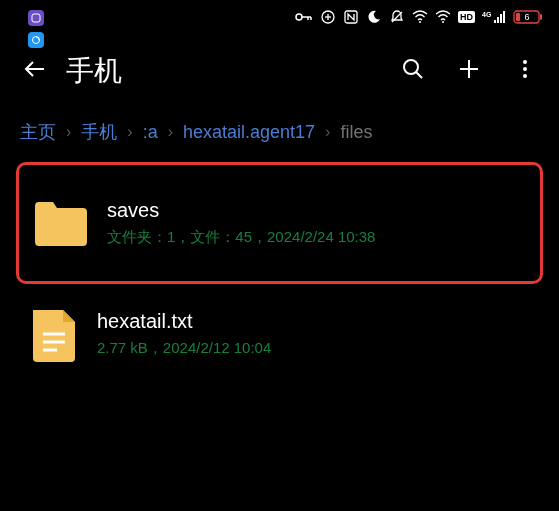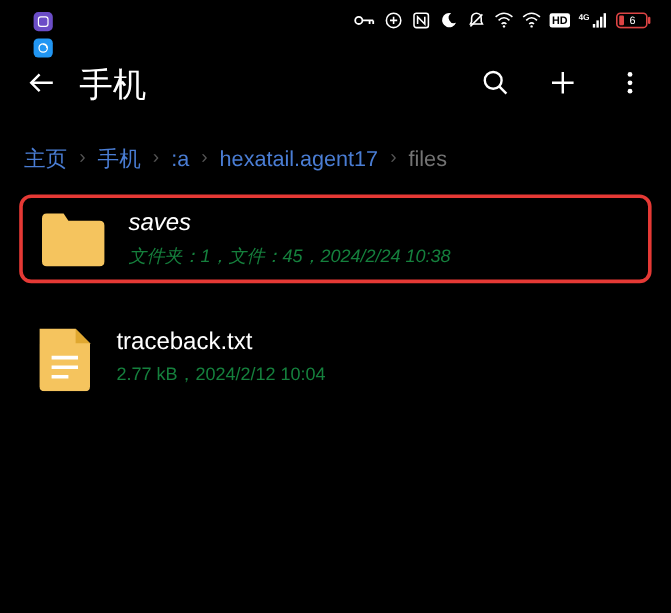--- a/index.html
+++ b/index.html
@@ -102,23 +102,22 @@
     }
     .file-item {
       display: flex;
       align-items: center;
       gap: 18px;
       padding: 14px 10px;
       border-radius: 10px;
     }
     .file-item.highlighted {
       border: 3px solid #e53935;
-      margin-bottom: 20px;
-      padding: 10px 14px;
-      font-style: italic;
+      margin-bottom: 8px;
+      padding: 34px 14px;
     }
     .folder-icon {
       width: 56px;
       height: 46px;
       flex-shrink: 0;
     }
     .doc-icon {
       width: 50px;
       height: 56px;
       flex-shrink: 0;
@@ -295,17 +294,17 @@
     <span class="doc-icon">
       <svg width="50" height="56" viewBox="0 0 50 56">
           <path d="M4 4 L34 4 L46 16 L46 52 Q46 56 42 56 L8 56 Q4 56 4 52 Z" fill="#f5c45e"></path>
           <path d="M34 4 L34 16 L46 16 Z" fill="#e0a830"></path>
           <line x1="14" y1="28" x2="36" y2="28" stroke="#fff" stroke-width="3"></line>
           <line x1="14" y1="36" x2="36" y2="36" stroke="#fff" stroke-width="3"></line>
           <line x1="14" y1="44" x2="28" y2="44" stroke="#fff" stroke-width="3"></line>
         </svg>
     </span>
     <div class="file-info">
-      <span class="file-name">traceback.txt</span>
+      <span class="file-name">hexatail.txt</span>
       <span class="file-meta">2.77 kB，2024/2/12 10:04</span>
     </div>
   </div>
 </div>
 
 </body></html>

